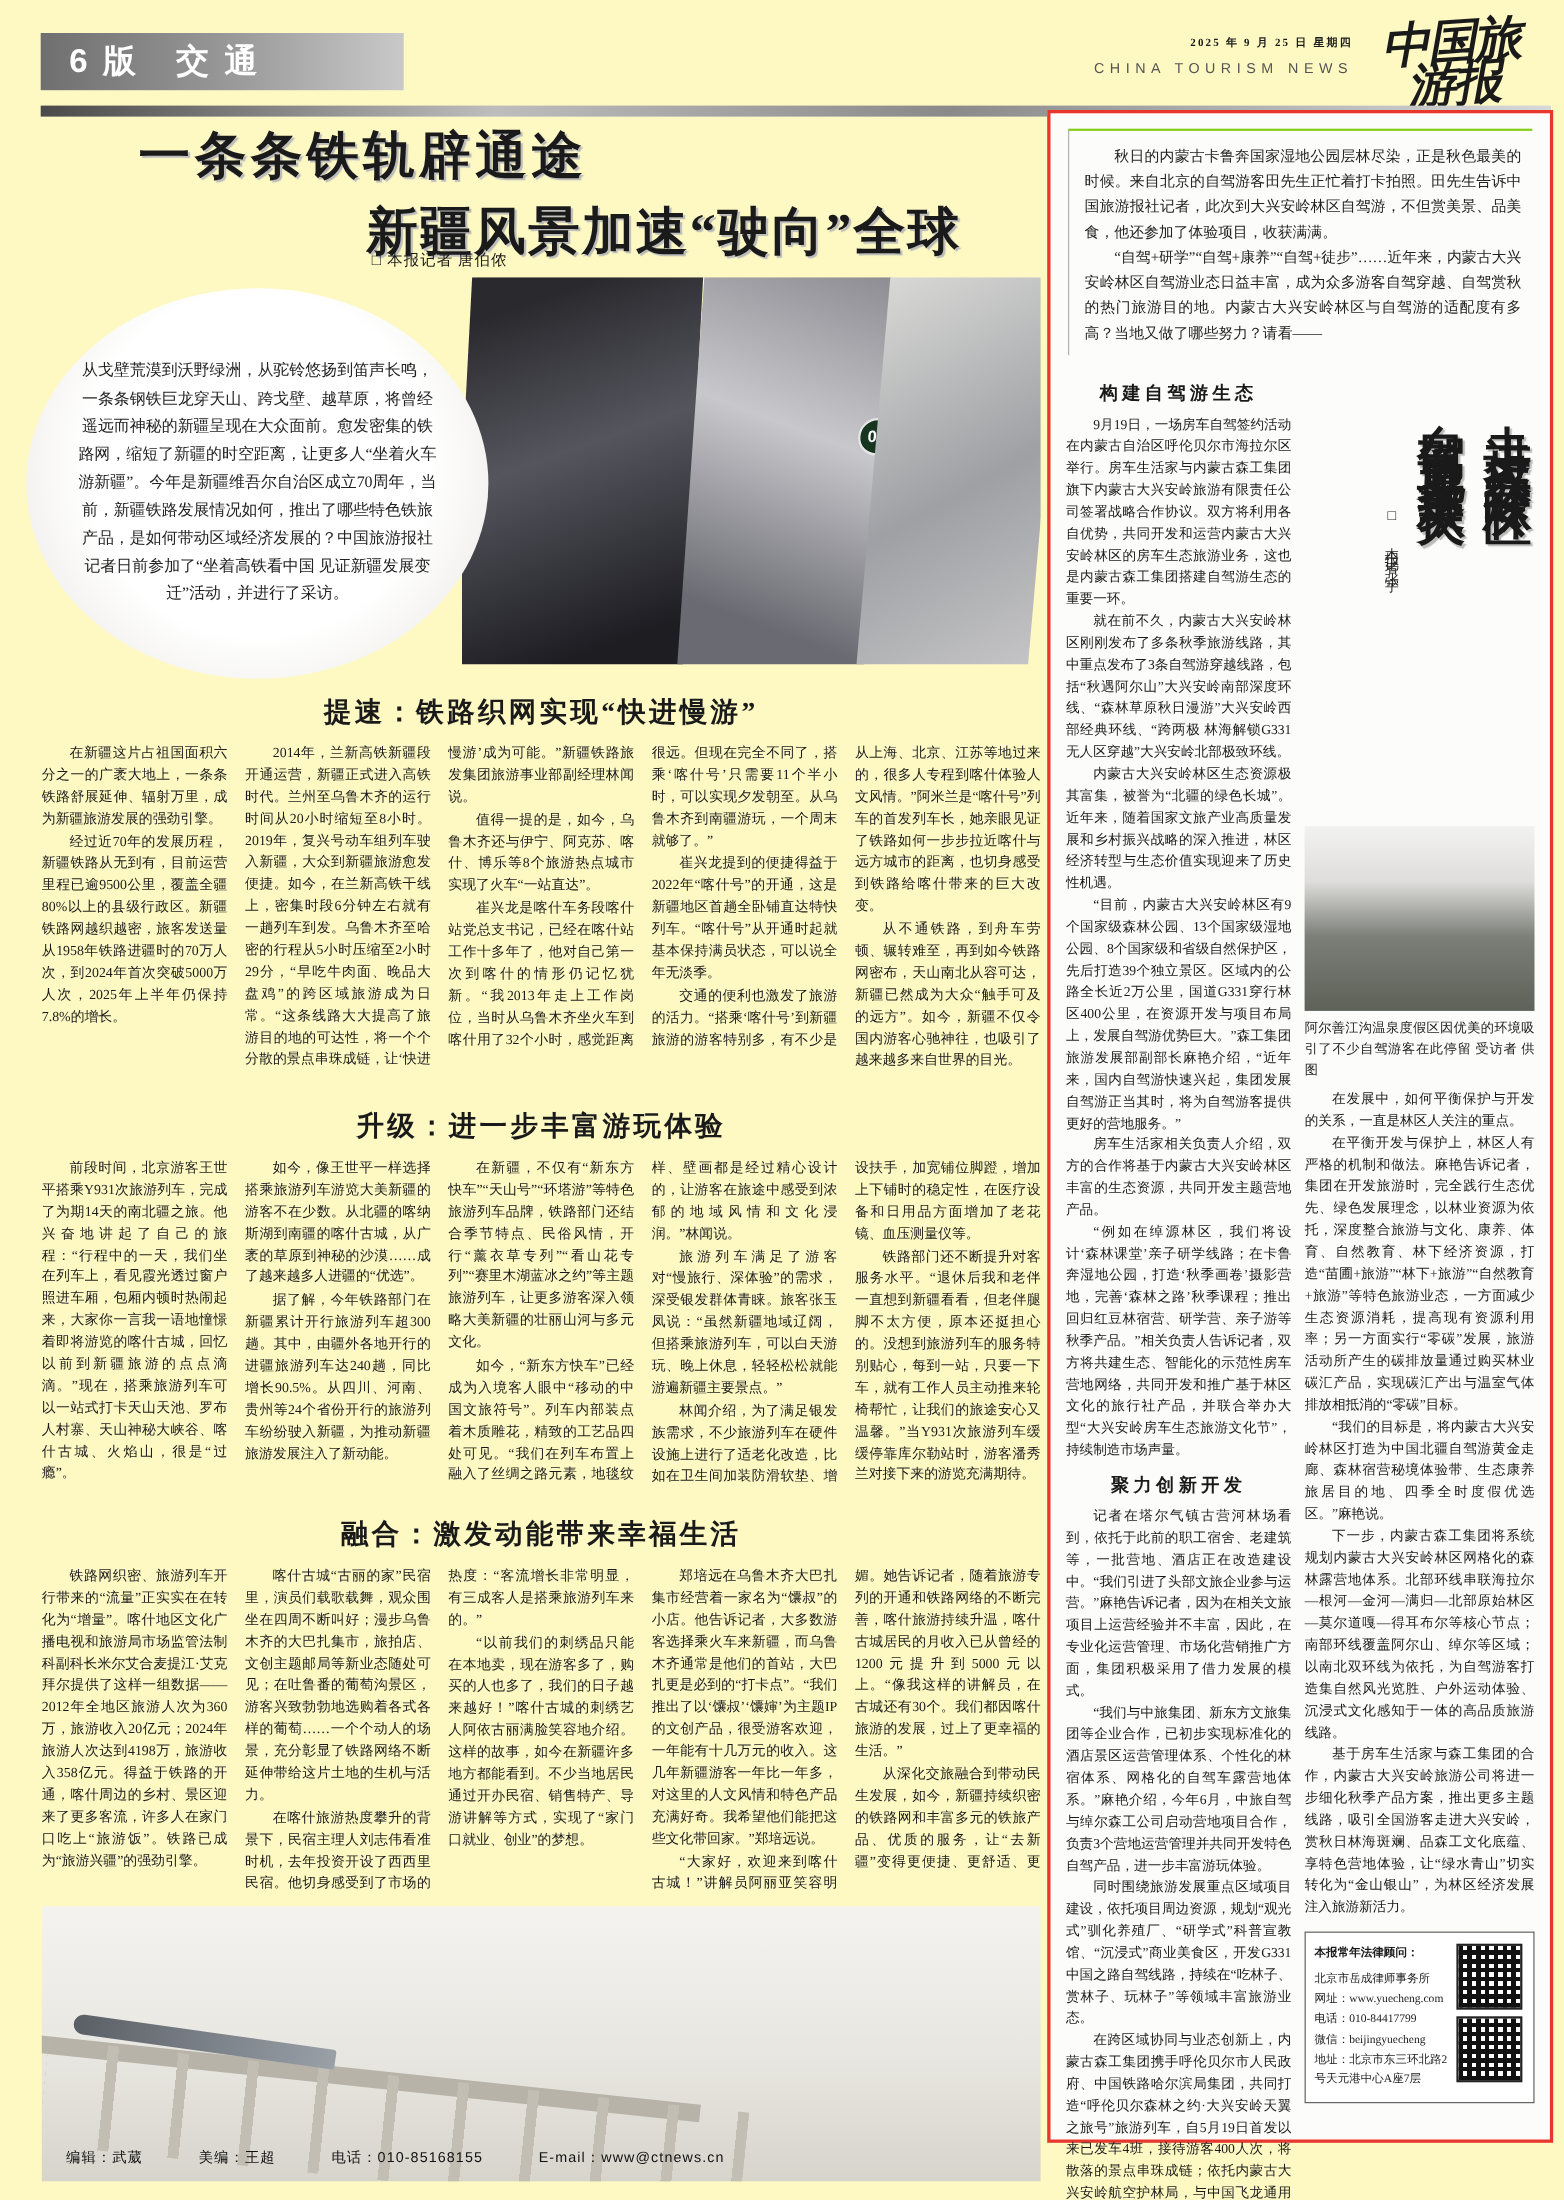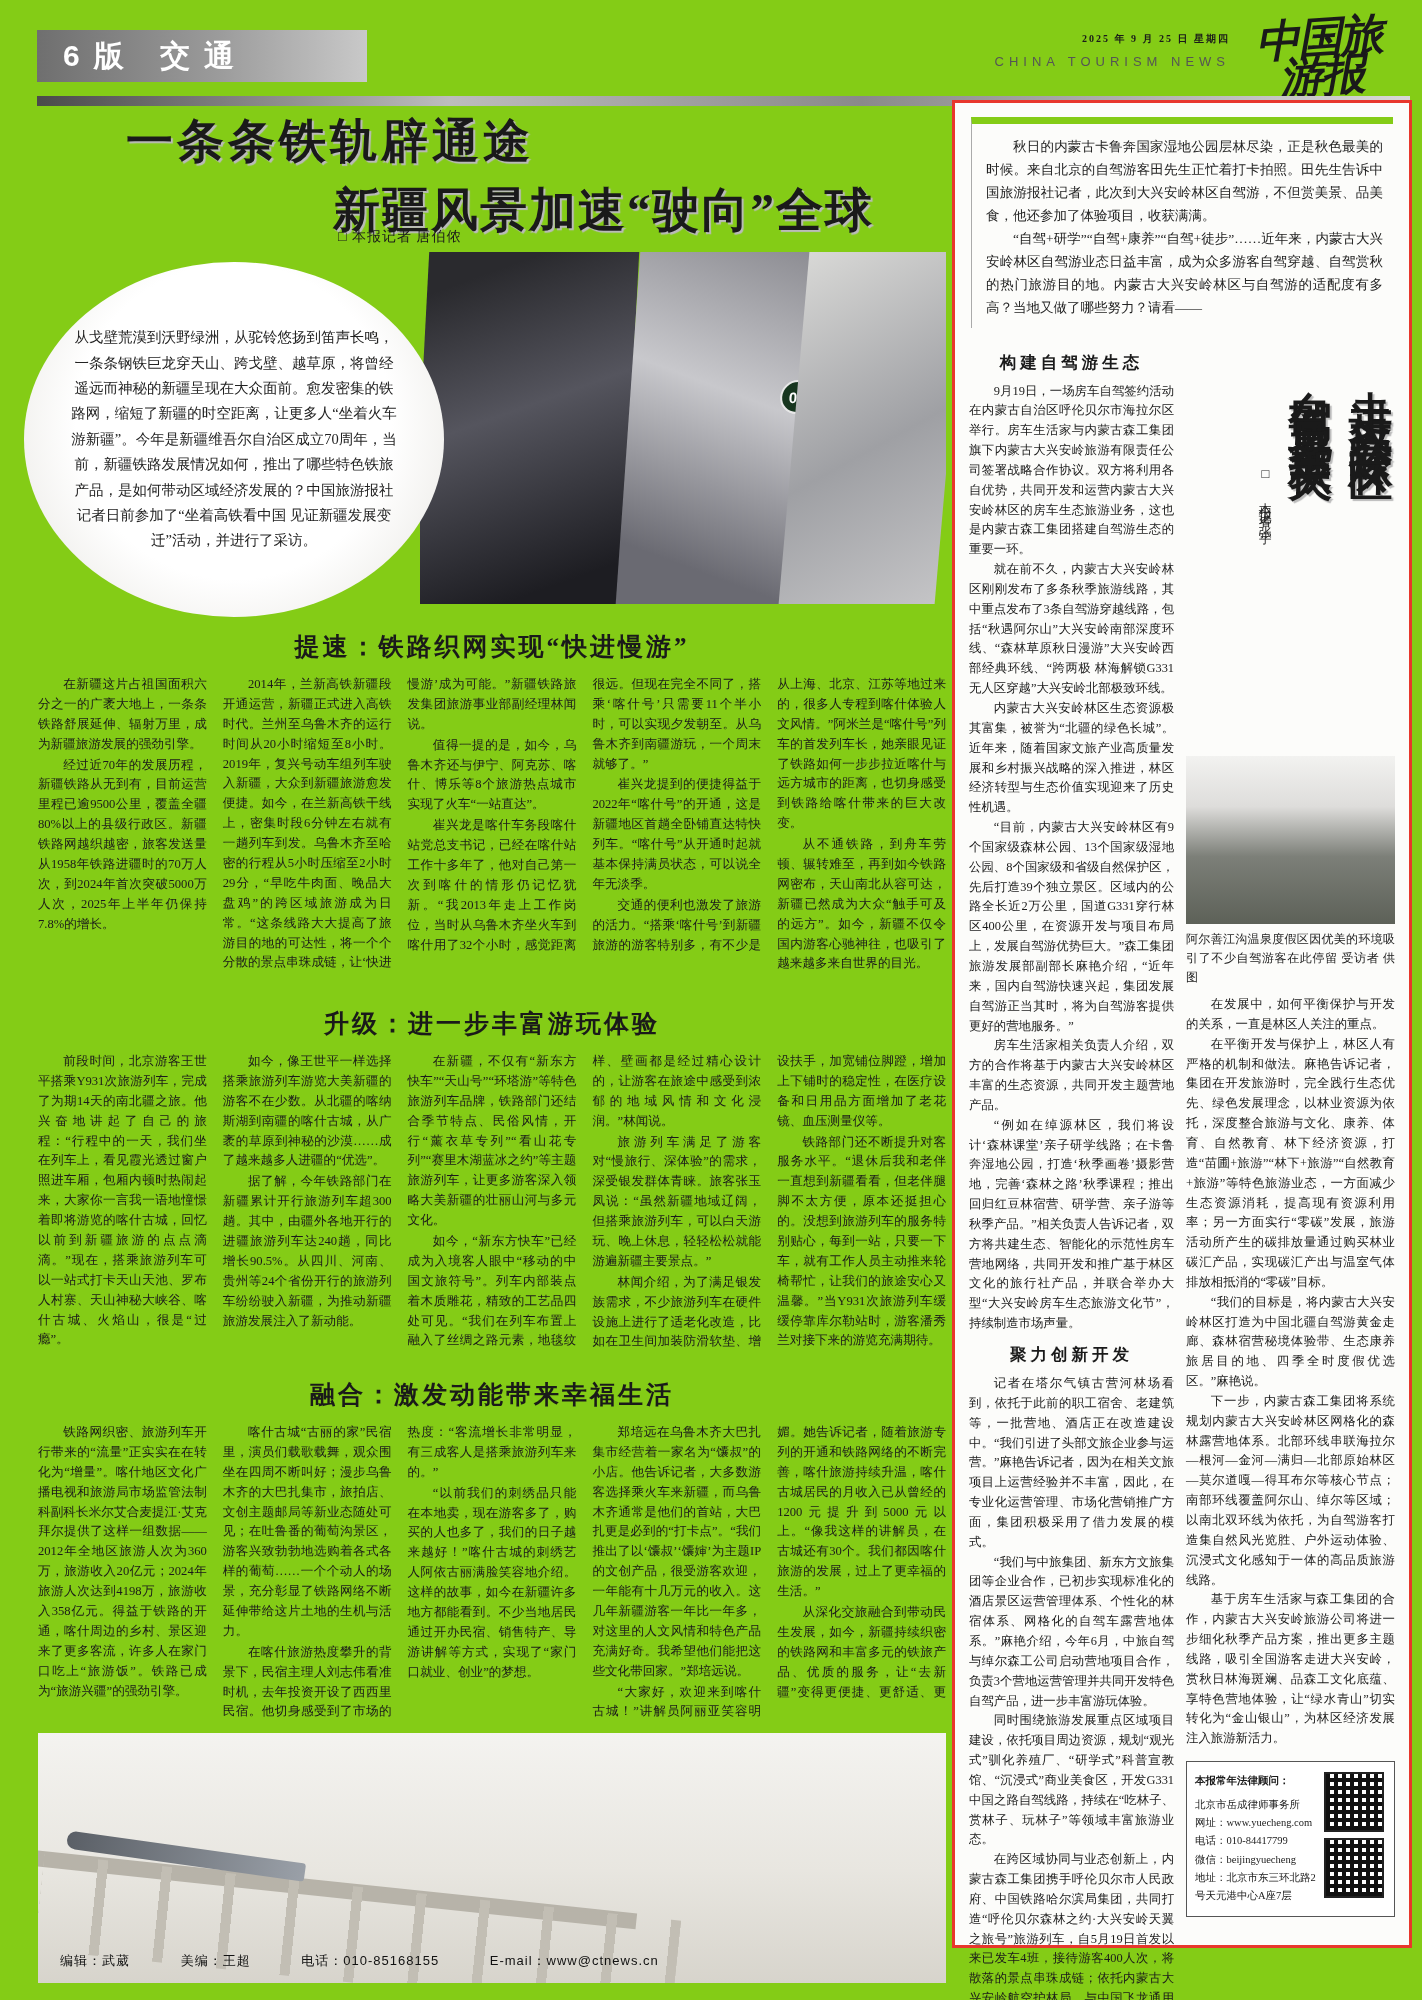--- a/index.html
+++ b/index.html
@@ -1,18 +1,18 @@
 <!DOCTYPE html>
 <html><head>
 <meta charset="utf-8">
 <style>
   * { margin:0; padding:0; box-sizing:border-box; }
   html,body { background:#e9e9e9; }
   body { font-family:"Liberation Serif","DejaVu Serif",serif; }
-  .page { position:relative; width:1422px; height:2000px; margin:0 auto; background:#84cc16; color:#1a1a1a; overflow:hidden;padding-left:12px; }
+  .page { position:relative; width:1422px; height:2000px; margin:0 auto; background:#fef9c3; color:#1a1a1a; overflow:hidden;padding-left:12px; }
 
   
   .masthead { position:absolute; left:37px; top:24px; right:12px; height:66px; }
   .page-label { position:absolute; left:0; top:6px; width:330px; height:52px;
      background:linear-gradient(90deg,#6f6f6f,#9b9b9b 55%,#c9c9c9); color:#fff;
      font-size:30px; font-weight:bold; letter-spacing:14px; line-height:52px; padding-left:26px;
      font-family:"Liberation Sans","DejaVu Sans",sans-serif; }
   .mast-right { position:absolute; right:180px; top:8px; text-align:right; }
   .mast-date { font-size:10px; font-weight:bold; letter-spacing:2px; }
   .mast-en { font-size:13px; color:#555; letter-spacing:5px; margin-top:8px; font-family:"Liberation Sans",sans-serif; }
@@ -54,21 +54,21 @@
      background:linear-gradient(180deg,#f4f3f0 0%,#e8e6e0 55%,#d7d4cc 100%); }
   .bridge-deck { position:absolute; left:-20px; bottom:86px; width:620px; height:16px; background:#b7b3a9; transform:rotate(6deg); }
   .bridge-piers { position:absolute; left:0; bottom:0; width:640px; height:96px;
      background:repeating-linear-gradient(90deg, transparent 0 54px, #c2beb4 54px 64px); transform:rotate(6deg); }
   .train { position:absolute; left:28px; bottom:118px; width:240px; height:18px; border-radius:9px 3px 3px 9px;
      background:linear-gradient(90deg,#5a5f66,#9aa0a8); transform:rotate(8deg); }
 
   
   .right-art { position:absolute; left:952px; top:100px; width:460px; height:1848px;
      border:3px solid #e8372c; background:#fcfcfa; }
-  .r-intro { margin:14px 16px 10px; padding:12px 10px 8px 14px; border-left:1px solid #aaa; border-top:7px solid #84cc16; }
+  .r-intro { margin:14px 16px 10px; padding:12px 10px 8px 14px; border-left:1px solid #aaa; border-top:2px solid #84cc16; }
   .r-intro p { font-size:13.5px; line-height:1.7; text-indent:2em; text-align:justify; color:#222; }
   .r-main { display:flex; gap:12px; padding:4px 14px 0; }
   .r-colA { width:208px; }
   .r-colB { width:212px; }
   .r-sec-head { text-align:center; font-weight:bold; font-size:16.5px; letter-spacing:4px; margin:10px 0 8px; }
   .r-colA p, .r-colB p { font-size:12.4px; line-height:1.6; text-align:justify; text-indent:2em; }
 
   .v-head-wrap { display:flex; flex-direction:row-reverse; justify-content:flex-start; gap:10px; height:408px; padding:14px 0 0 6px; }
   .v-title { writing-mode:vertical-rl; font-size:44px; font-weight:bold; letter-spacing:10px; line-height:1.15; text-shadow:2px 2px 1px #bbb; }
   .v-byline { writing-mode:vertical-rl; font-size:13px; letter-spacing:4px; margin-top:110px; color:#222; }

